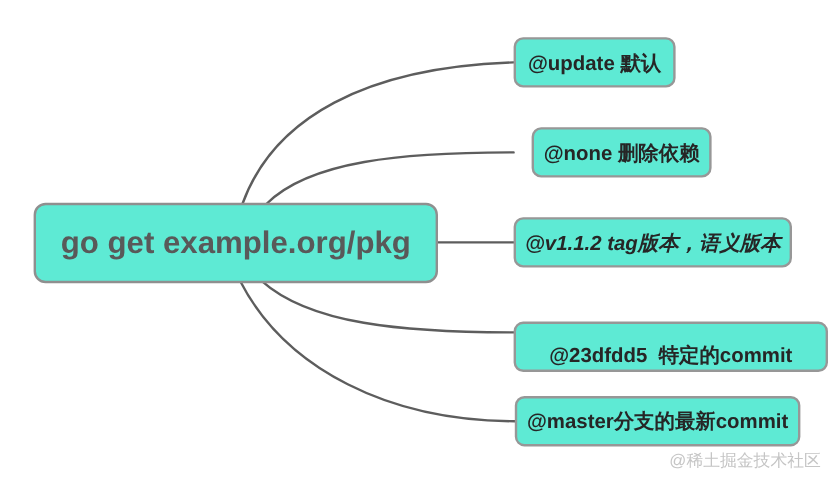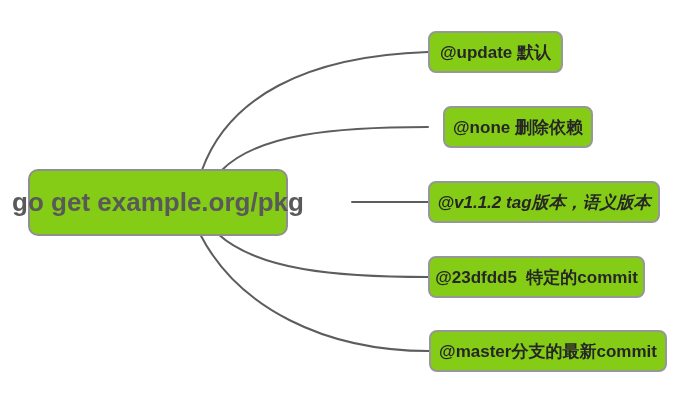--- a/index.html
+++ b/index.html
@@ -26,49 +26,49 @@
     fill: none;
     stroke: #5d5d5d;
     stroke-width: 2;
     stroke-linecap: round;
   }
   .node {
     position: absolute;
     display: flex;
     align-items: center;
     justify-content: center;
-    background: #84cc16;
+    background: #5eead4;
     border: 2px solid #8f8f8f;
     box-sizing: border-box;
     font-weight: bold;
     white-space: pre;
     z-index: 2;
   }
   .root-node {
     left: 28px;
     top: 169px;
-    width: 260px;
+    width: 337px;
     height: 67px;
     border-radius: 10px;
     font-size: 26px;
     color: #595959;
     letter-spacing: 0px;
   }
   .branch {
     height: 42px;
     border-radius: 8px;
     font-size: 17px;
     color: #262626;
     border-width: 2px;
     border-color: #979797;
   }
   .branch-1 { left: 428px; top: 31px;  width: 135px; }
   .branch-2 { left: 443px; top: 106px; width: 150px; }
   .branch-3 { left: 428px; top: 181px; width: 232px; font-style: italic; }
-  .branch-4 { left: 428px; top: 256px; width: 217px; }
+  .branch-4 { left: 428px; top: 268px; width: 262px; align-items: flex-end; }
   .branch-5 { left: 429px; top: 330px; width: 238px; text-align: right; }
   .watermark {
     position: absolute;
     right: 12px;
     top: 375px;
     font-size: 14px;
     color: #c5c5c5;
     z-index: 1;
   }
 </style>
@@ -102,14 +102,15 @@
   </div>
 
   <div class="node branch branch-4">
     <span>@23dfdd5  特定的commit</span>
   </div>
 
   <div class="node branch branch-5">
     <span>@master分支的最新commit</span>
   </div>
 
+  <div class="watermark">@稀土掘金技术社区</div>
 
 </div>
 
 </body></html>

